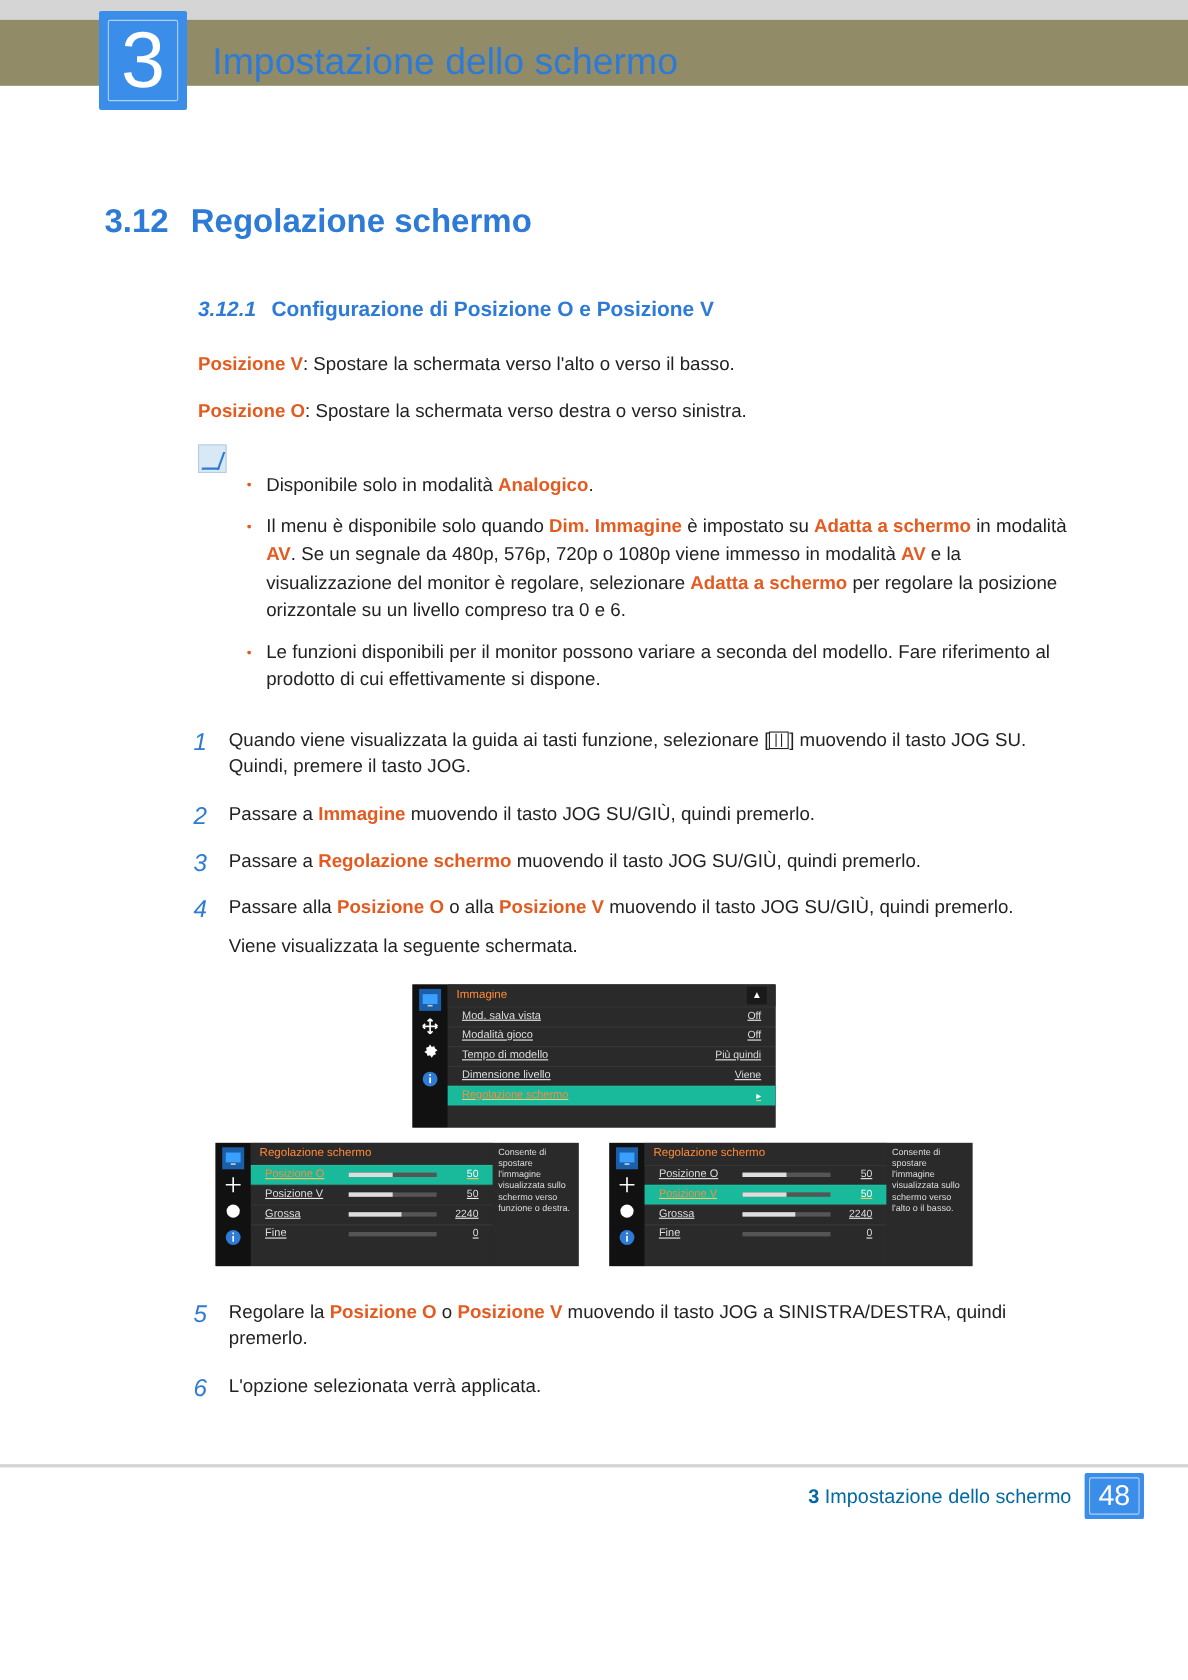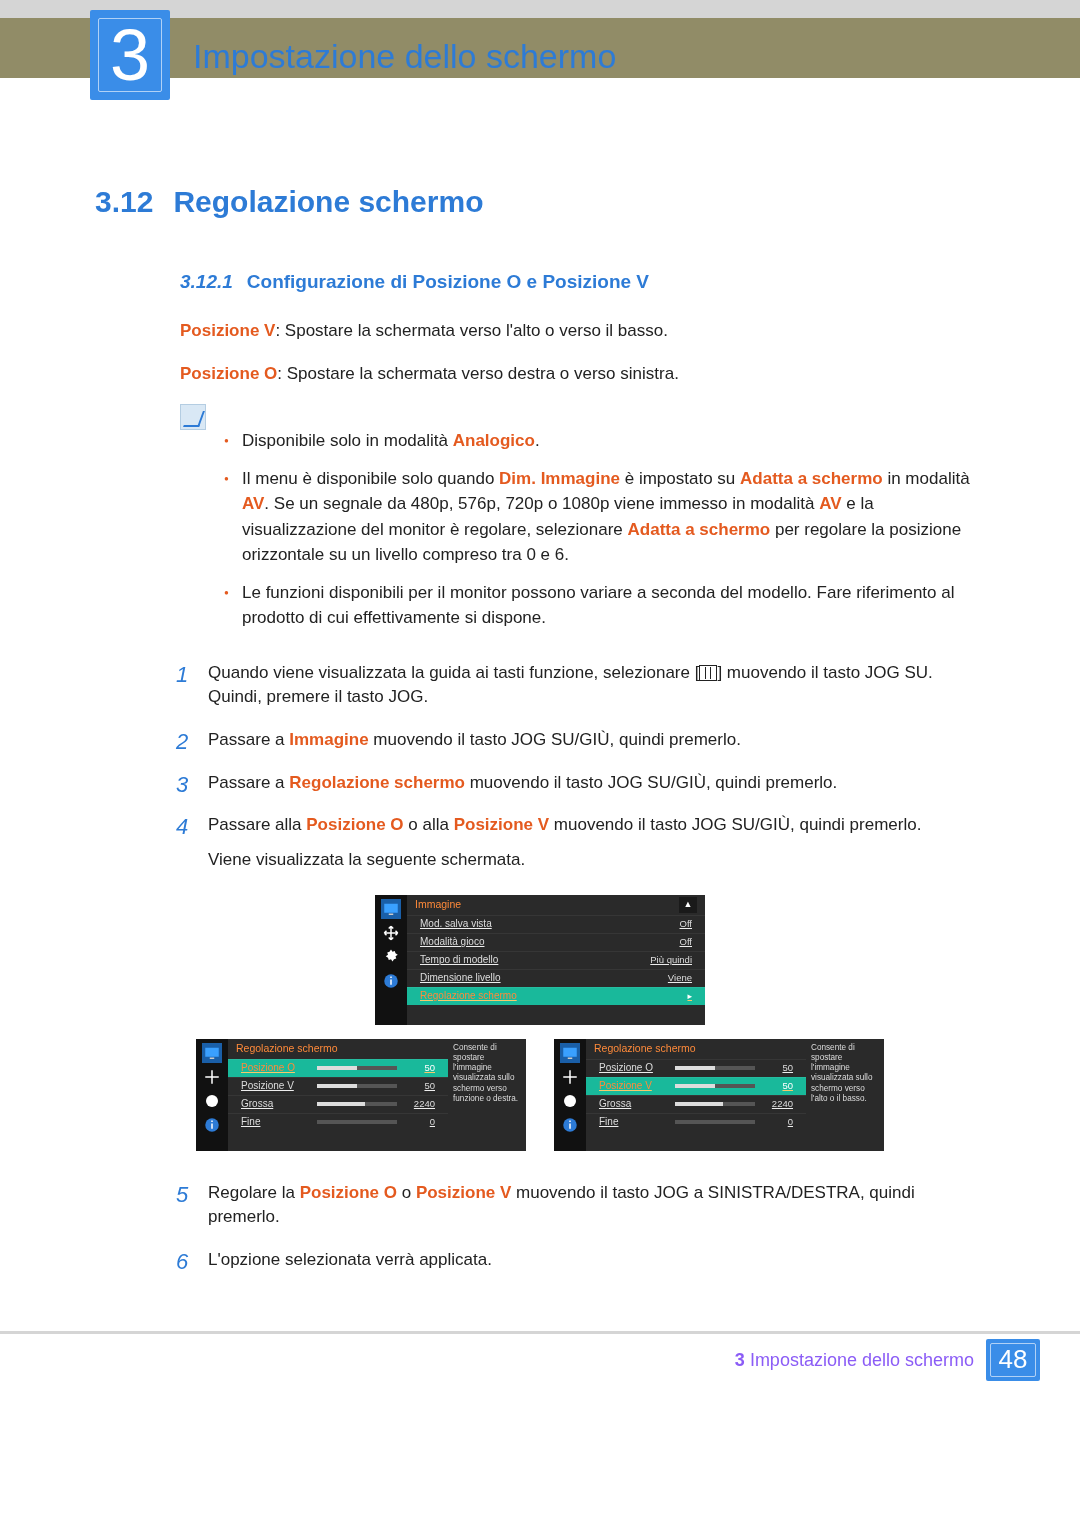--- a/index.html
+++ b/index.html
@@ -262,21 +262,21 @@
   }
   .footer-grey {
     position: absolute; left: 0; right: 0; top: 0; height: 3px;
     background: #d5d5d5;
   }
   .footer-right {
     position: absolute; right: 40px; top: 8px;
     display: flex; align-items: center; gap: 12px;
   }
   .footer-label {
-    color: #8b5cf6; font-size: 18px;
+    color: #0369a1; font-size: 18px;
   }
   .footer-pagebox {
     width: 54px; height: 42px;
     background: #3a8de8;
     color: #fff;
     font-size: 26px;
     display: flex; align-items: center; justify-content: center;
     border-radius: 2px;
     position: relative;
   }

